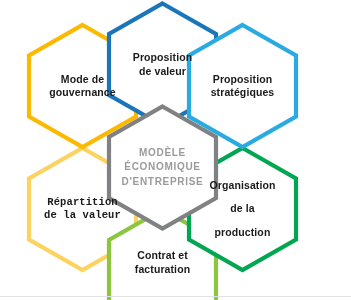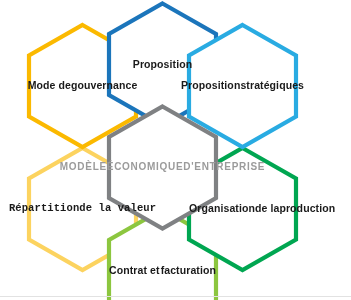--- a/index.html
+++ b/index.html
@@ -24,21 +24,21 @@
     display:block;
   }
   .hex-shape{
     fill:#ffffff;
     stroke-width:4.2;
     stroke-linejoin:miter;
   }
   .hex-label{
     position:absolute;
     display:flex;
-    flex-direction:row;
+    flex-direction:column;
     align-items:center;
     justify-content:center;
     text-align:center;
     color:#1a1a1a;
     font-size:10.5px;
     font-weight:700;
     line-height:1.28;
     letter-spacing:0.1px;
     pointer-events:none;
     white-space:nowrap;
@@ -77,34 +77,35 @@
 
     <polygon class="hex-shape" points="242.5,148 296,178.5 296,239.5 242.5,270 189,239.5 189,178.5" stroke="#00a651"></polygon>
 
     <polygon class="hex-shape" points="242.5,25 296,55.5 296,116.5 242.5,147 189,116.5 189,55.5" stroke="#29abe2"></polygon>
 
     <polygon class="hex-shape" points="162.5,106.5 216,137 216,198 162.5,228.5 109,198 109,137" stroke="#7f8183"></polygon>
   </svg>
 
   <div class="hex-label" style="left:109px;top:34px;width:107px;height:61px;">
     <span>Proposition</span>
+    <span>de valeur</span>
   </div>
 
   <div class="hex-label" style="left:189px;top:55.5px;width:107px;height:61px;">
     <span>Proposition</span>
     <span>stratégiques</span>
   </div>
 
   <div class="hex-label" style="left:189px;top:178.5px;width:107px;height:61px;justify-content:space-between;">
     <span>Organisation</span>
     <span>de la</span>
     <span>production</span>
   </div>
 
-  <div class="hex-label" style="left:109px;top:248px;width:107px;height:45px;justify-content:space-between;">
+  <div class="hex-label" style="left:109px;top:240px;width:107px;height:45px;">
     <span>Contrat et</span>
     <span>facturation</span>
   </div>
 
   <div class="hex-label" style="left:29px;top:178.5px;width:107px;height:61px;font-family:Liberation Mono, monospace;">
     <span>Répartition</span>
     <span>de la valeur</span>
   </div>
 
   <div class="hex-label" style="left:29px;top:55.5px;width:107px;height:61px;">

